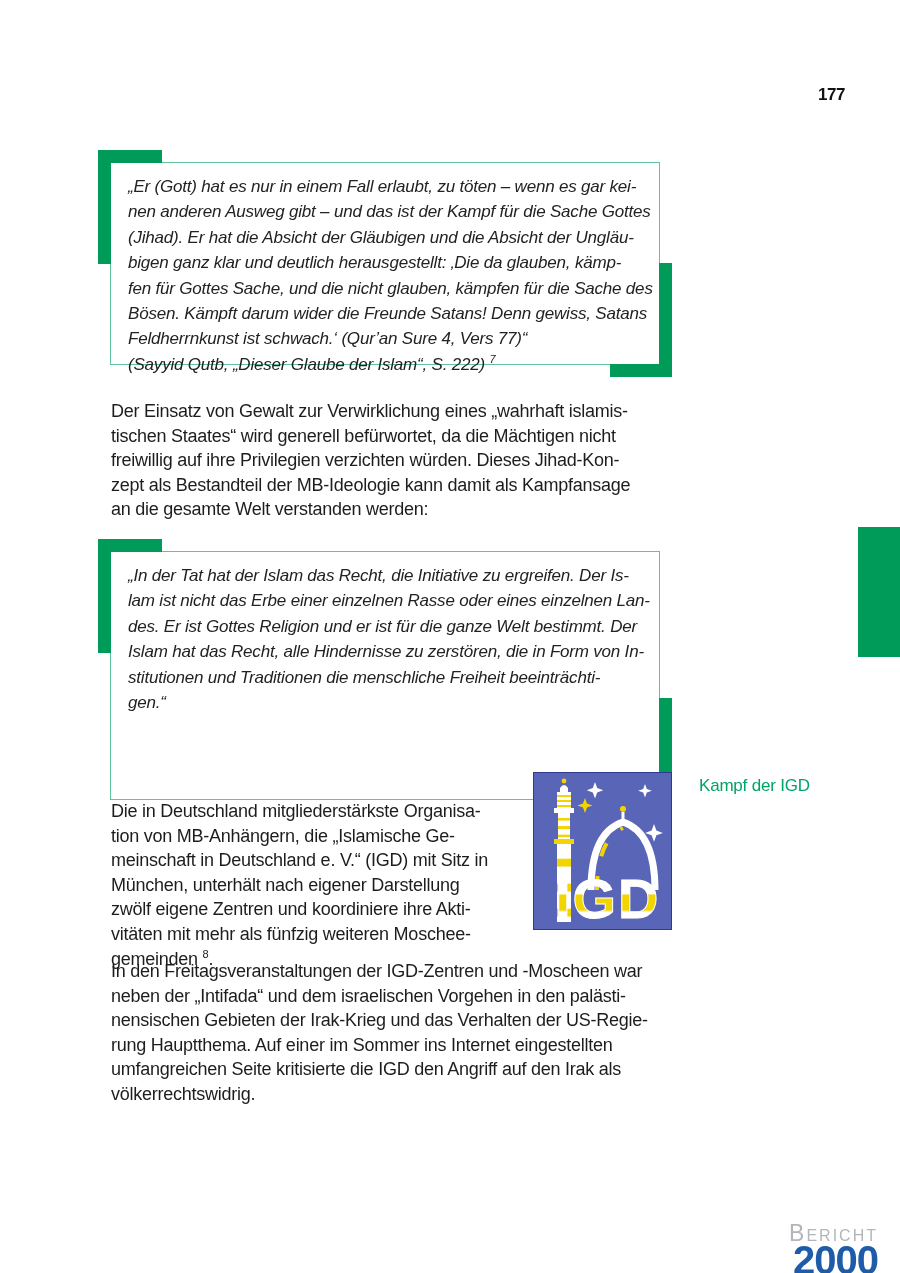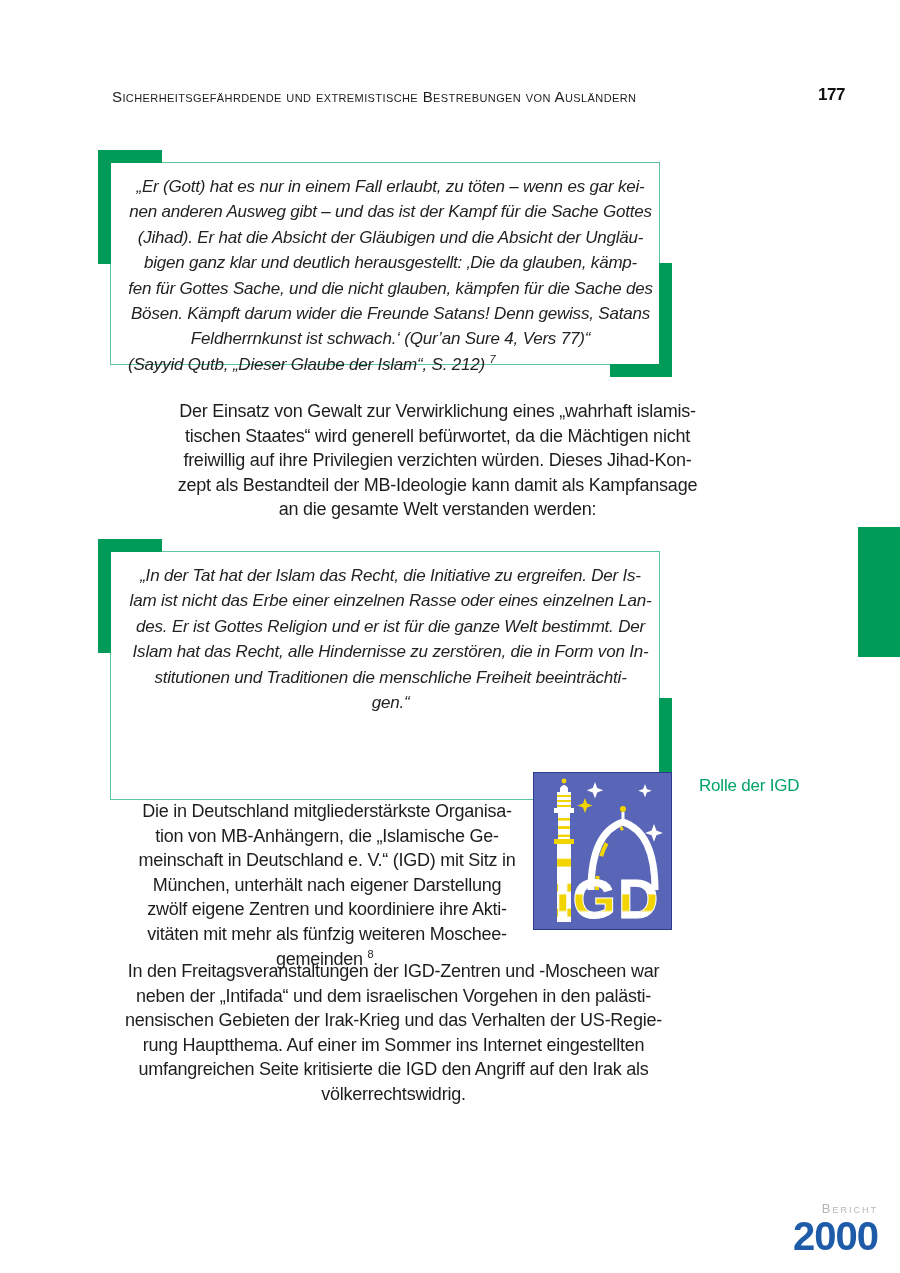--- a/index.html
+++ b/index.html
@@ -20,77 +20,76 @@
   
   .qbox {
     position:absolute; left:110px; width:550px; box-sizing:border-box;
     background:#fff; border:1px solid #5fc39b;
     padding:11px 6px 0 17px;
     font-style:italic; font-size:17px; line-height:25.4px;
     letter-spacing:-0.2px; color:#222;
   }
   .qbox-1 { top:162px; height:203px; }
   .qbox-2 { top:551px; height:249px; }
-  .pre { white-space:pre-line;text-align:center; }
+  .pre { white-space:pre-line; }
   .bracket { position:absolute; background:#009b59; }
   .br-tl-h { left:-13px; top:-13px; width:64px; height:13px; }
   .br-tl-v { left:-13px; top:-13px; width:13px; height:114px; }
   .br-br-v { right:-13px; bottom:-13px; width:13px; height:114px; }
   .br-br-h { right:-13px; bottom:-13px; width:62px; height:13px; }
   
   .para {
     position:absolute; left:111px; width:565px;
     font-size:18px; line-height:24.6px; letter-spacing:-0.25px; color:#1d1d1d;
   }
-  .para-1 { top:399px;margin-left:44px; }
+  .para-1 { top:399px; }
   .para-igd { top:775px; width:432px;margin-top:24px; }
   .para-freitag { top:959px; }
   .para-zayat { top:1124px; }
   sup.fn { font-size:11px; vertical-align:super; line-height:0; }
   
   .margin-note {
     position:absolute; left:699px; top:776px;
     font-size:17px; letter-spacing:-0.2px; color:#00a467;
   }
   
   .igd-logo { position:absolute; left:533px; top:772px; width:139px; height:158px; }
   
   .edge-tab { position:absolute; left:858px; top:527px; width:42px; height:130px; background:#009b59; }
   
   .footer-brand { position:absolute; right:22px; top:1200px; text-align:right; }
   .footer-bericht {
-    font-variant:small-caps; font-size:13px; letter-spacing:2px;
-    color:#b2b6bb; display:block; line-height:18px;
+    font-variant:small-caps; font-size:23px; letter-spacing:2px;
+    color:#b2b6bb; display:block; line-height:18px;margin-top:24px;
   }
   .footer-year {
     font-size:40px; font-weight:600; color:#1e5ca9; display:block;
     line-height:36px; letter-spacing:-1px;
   }
 </style>
 </head>
 <body>
 
 <div class="page">
 
-  <div class="running-head">Sicherheitsgefährdende und extremistische Bestrebungen von Ausländern</div>
   <div class="page-number">177</div>
 
   <div class="qbox qbox-1">
     <div class="bracket br-tl-h"></div>
     <div class="bracket br-tl-v"></div>
     <div class="bracket br-br-v"></div>
     <div class="bracket br-br-h"></div>
     <div class="pre">„Er (Gott) hat es nur in einem Fall erlaubt, zu töten – wenn es gar kei-
 nen anderen Ausweg gibt – und das ist der Kampf für die Sache Gottes
 (Jihad). Er hat die Absicht der Gläubigen und die Absicht der Ungläu-
 bigen ganz klar und deutlich herausgestellt: ‚Die da glauben, kämp-
 fen für Gottes Sache, und die nicht glauben, kämpfen für die Sache des
 Bösen. Kämpft darum wider die Freunde Satans! Denn gewiss, Satans
 Feldherrnkunst ist schwach.‘ (Qur’an Sure 4, Vers 77)“</div>
-    <div><span>(Sayyid Qutb, „Dieser Glaube der Islam“, S. 212) </span><sup class="fn">7</sup></div>
+    <div><span>(Sayyid Qutb, „Dieser Glaube der Islam“, S. 222) </span><sup class="fn">7</sup></div>
   </div>
 
   <div class="para para-1 pre">Der Einsatz von Gewalt zur Verwirklichung eines „wahrhaft islamis-
 tischen Staates“ wird generell befürwortet, da die Mächtigen nicht
 freiwillig auf ihre Privilegien verzichten würden. Dieses Jihad-Kon-
 zept als Bestandteil der MB-Ideologie kann damit als Kampfansage
 an die gesamte Welt verstanden werden:</div>
 
   <div class="qbox qbox-2">
     <div class="bracket br-tl-h"></div>
@@ -160,21 +159,21 @@
     <g fill="none">
       <path d="M58 118 C58 74 72 56 90 50 C108 56 122 74 122 118" stroke="#ffffff" stroke-width="7"></path>
       <path d="M64 118 C64 80 76 62 90 56" stroke="#f2d400" stroke-width="4" stroke-dasharray="14 20" fill="none"></path>
       <line x1="90" y1="50" x2="90" y2="40" stroke="#ffffff" stroke-width="3"></line>
       <circle cx="90" cy="37" r="3" fill="#f2d400" stroke="none"></circle>
     </g>
 
     <text x="22" y="146" font-family="Liberation Sans, DejaVu Sans, sans-serif" font-size="56" font-weight="bold" fill="url(#stripeFill)" stroke="#ffffff" stroke-width="1" letter-spacing="2">IGD</text>
   </svg>
 
-  <div class="margin-note">Rolle der IGD</div>
+  <div class="margin-note">Kampf der IGD</div>
 
   <div class="para para-freitag pre">In den Freitagsveranstaltungen der IGD-Zentren und -Moscheen war
 neben der „Intifada“ und dem israelischen Vorgehen in den palästi-
 nensischen Gebieten der Irak-Krieg und das Verhalten der US-Regie-
 rung Hauptthema. Auf einer im Sommer ins Internet eingestellten
 umfangreichen Seite kritisierte die IGD den Angriff auf den Irak als
 völkerrechtswidrig.</div>
 
   <div class="edge-tab"></div>
 

